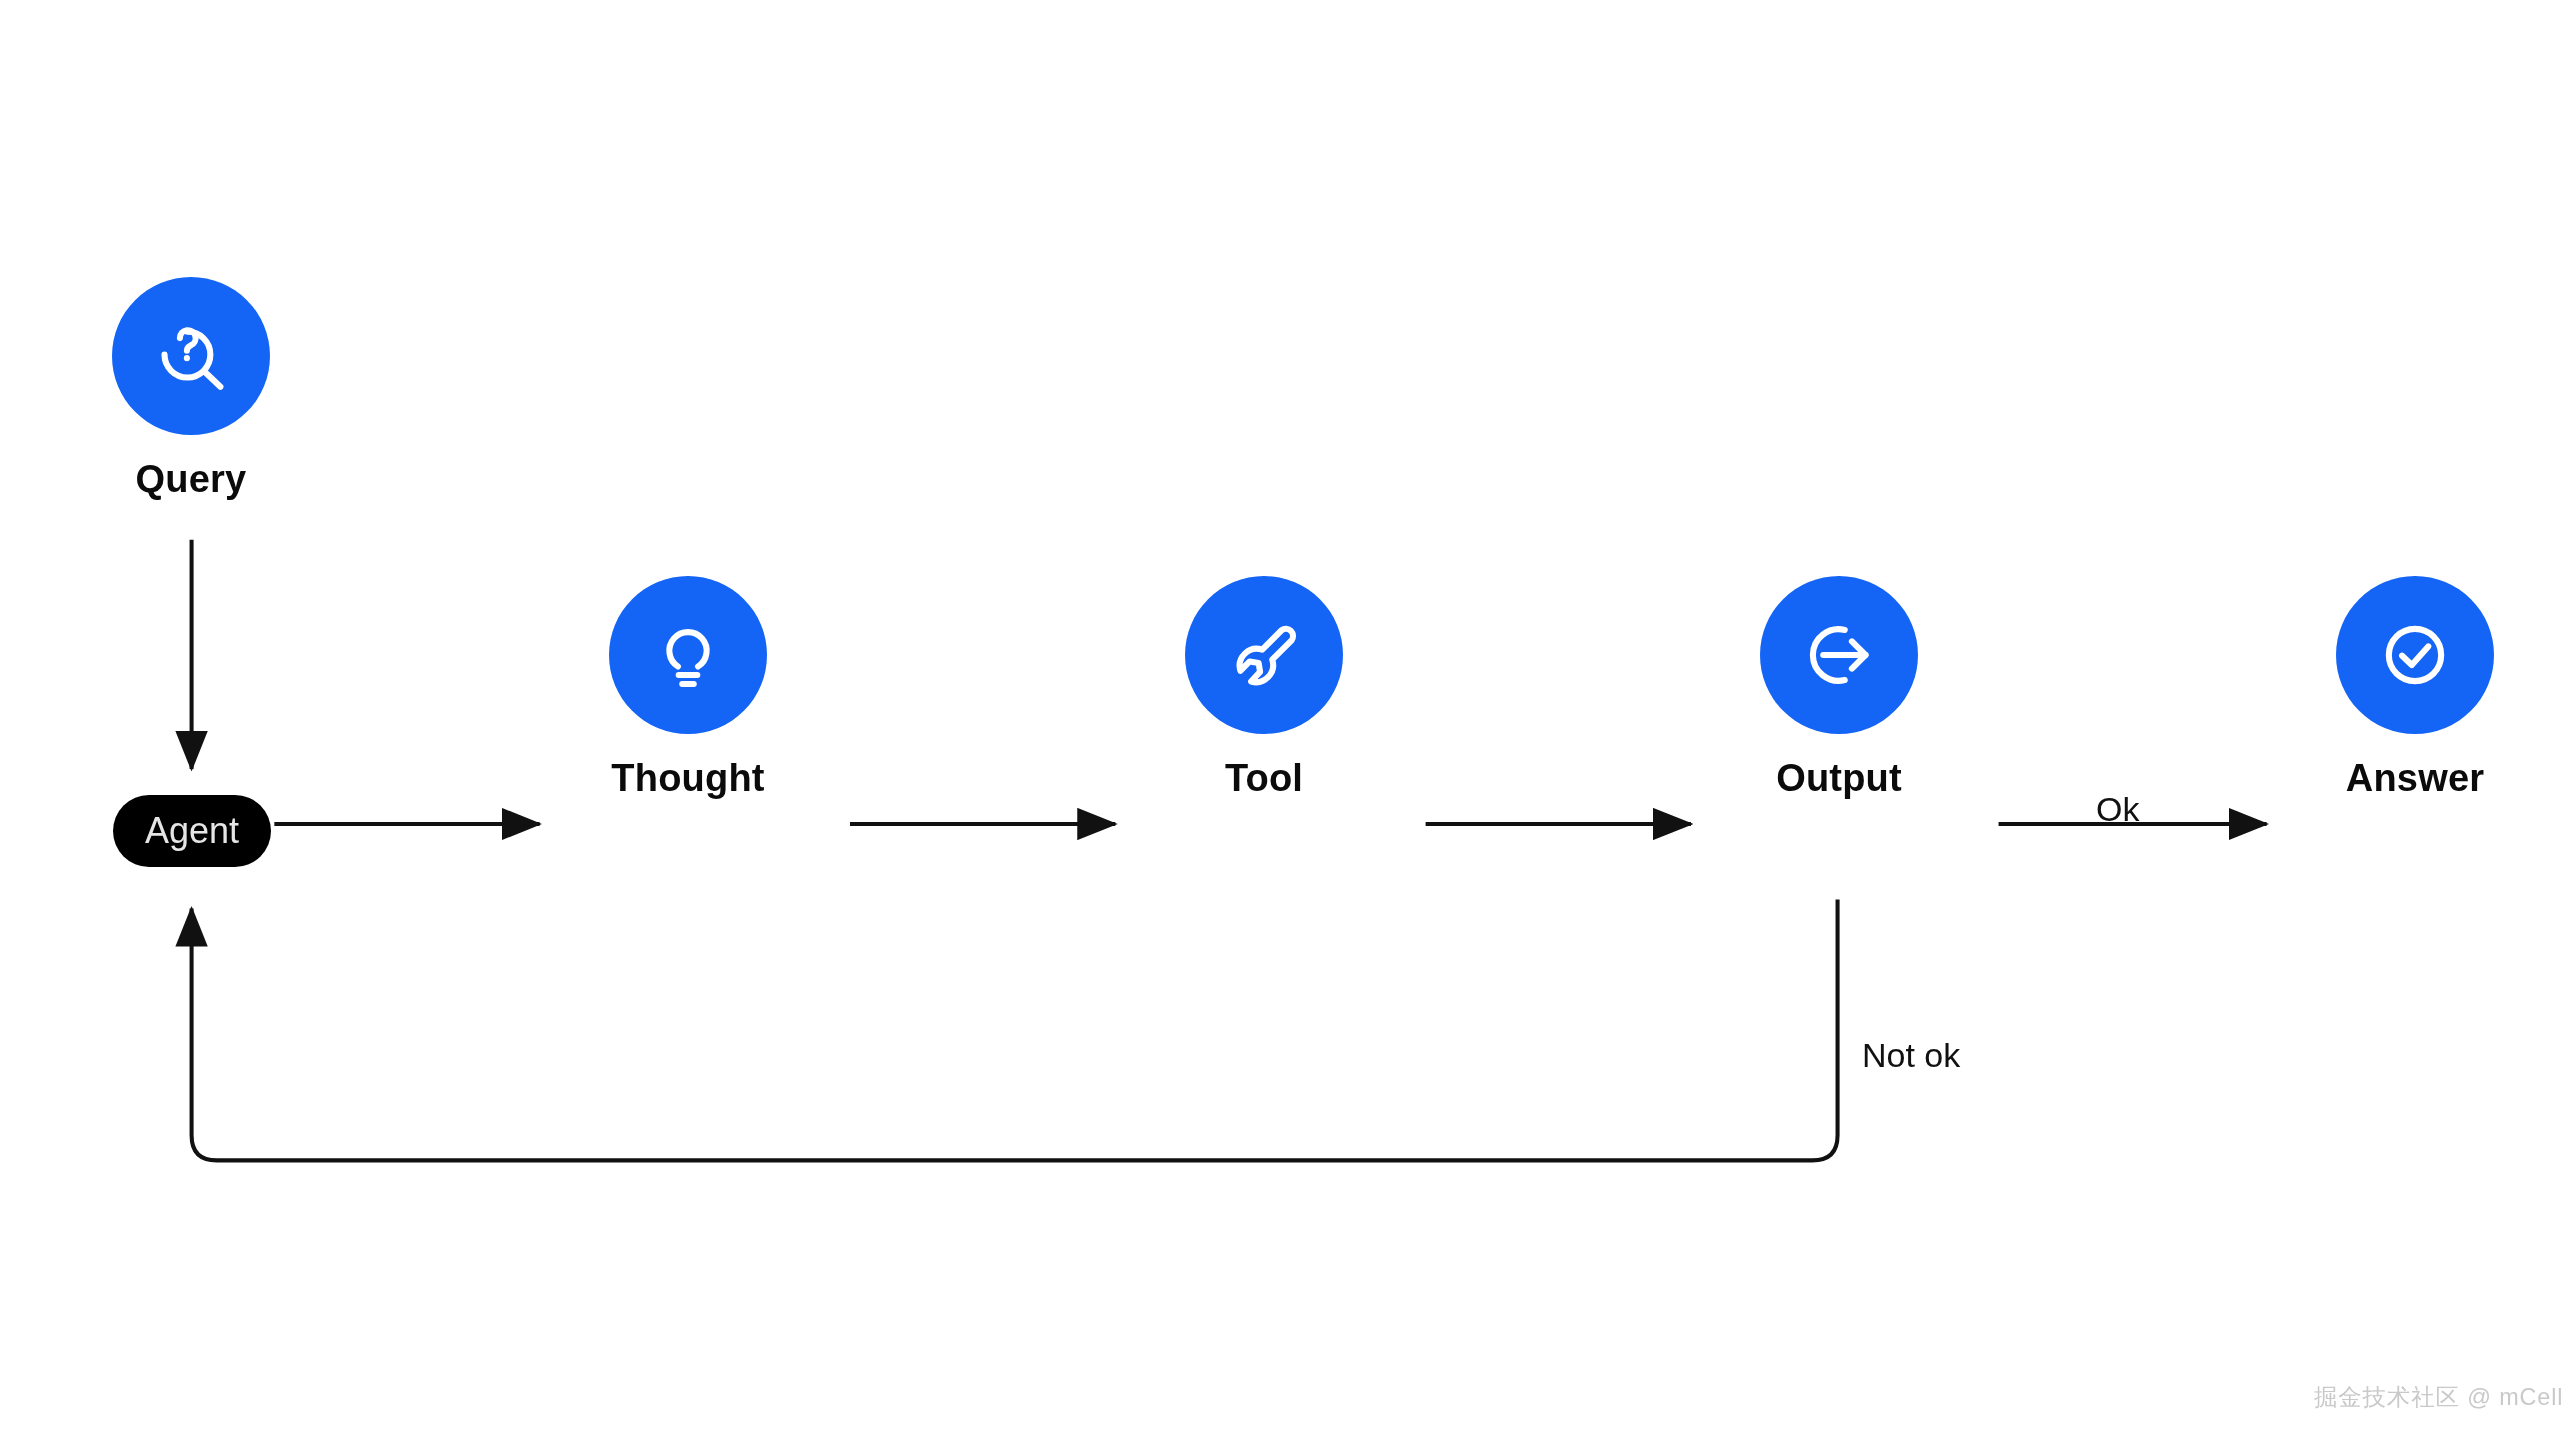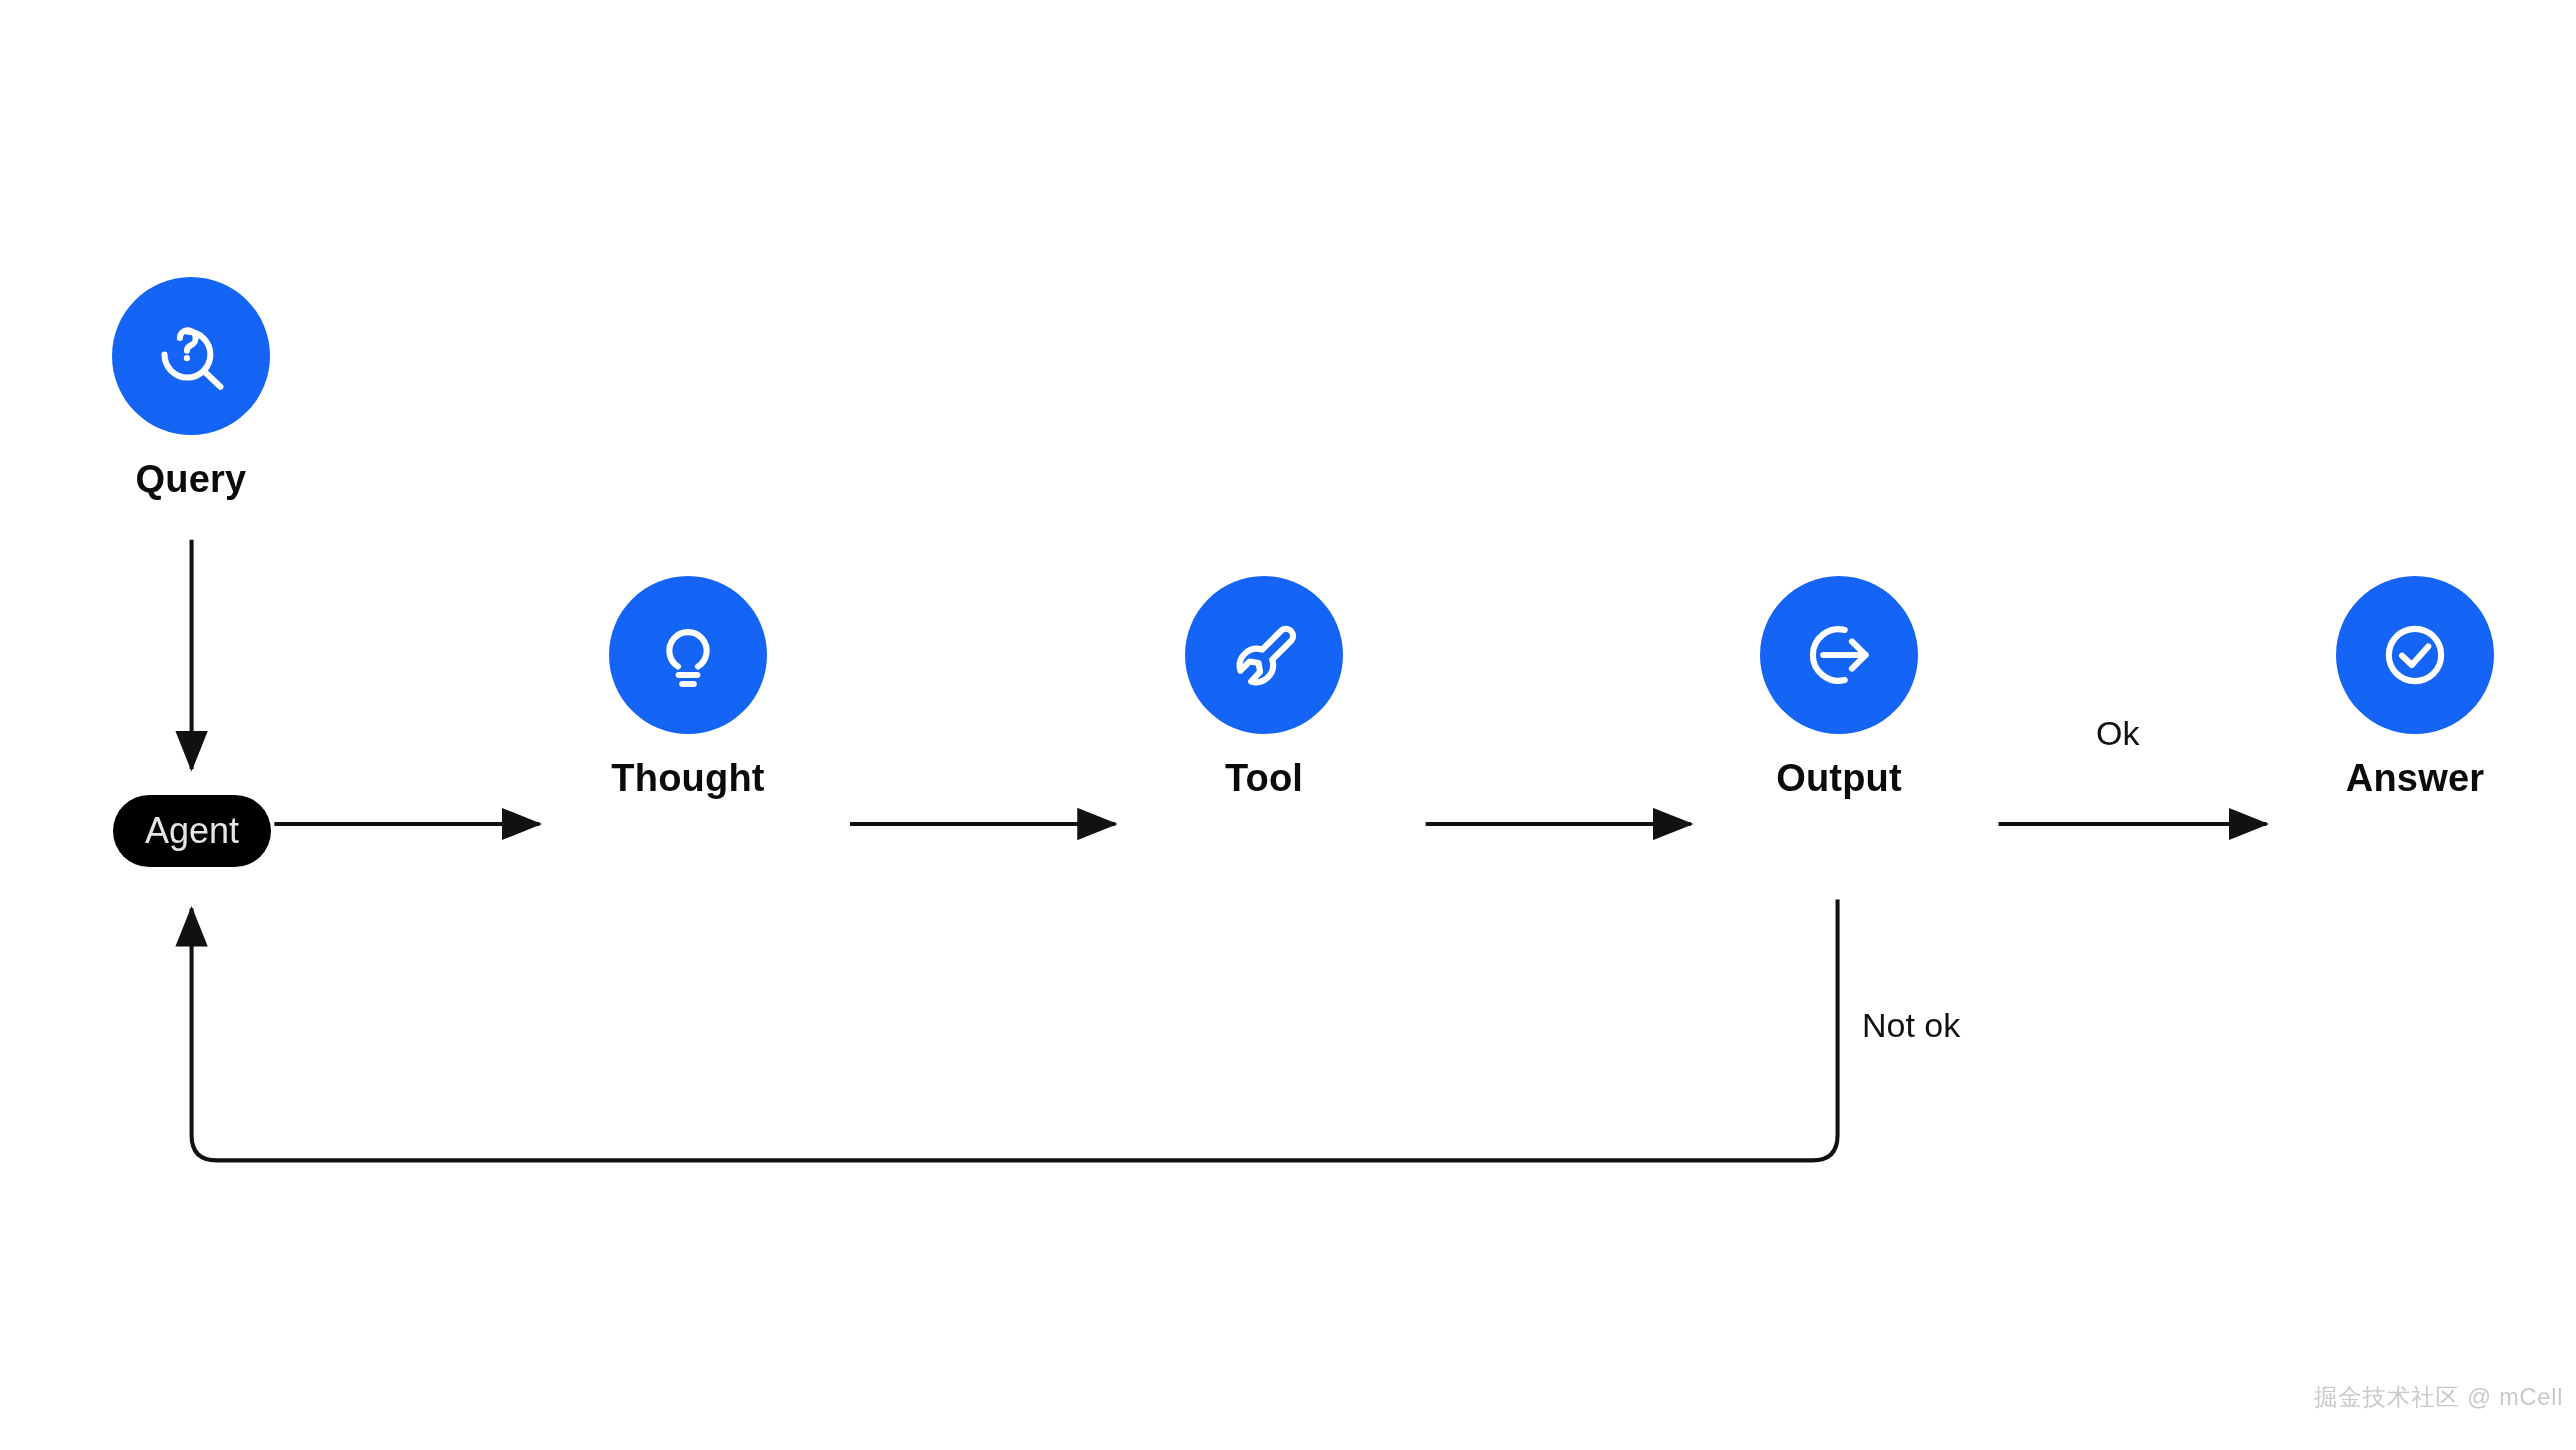--- a/index.html
+++ b/index.html
@@ -167,20 +167,20 @@
   <div class="node" style="left:2336px; top:576px;">
     <div class="node-circle">
       <svg viewBox="0 0 24 24" fill="none" stroke="#ffffff" stroke-width="1.7" stroke-linecap="round" stroke-linejoin="round">
         <circle cx="12" cy="12" r="7.3"></circle>
         <polyline points="8.4,12.2 11.1,14.8 15.7,9.6"></polyline>
       </svg>
     </div>
     <div class="node-label">Answer</div>
   </div>
 
-  <div class="edge-label" style="left:2096px; top:714px;">Ok</div>
+  <div class="edge-label" style="left:2096px; top:790px;">Ok</div>
 
-  <div class="edge-label" style="left:1862px; top:1006px;">Not ok</div>
+  <div class="edge-label" style="left:1862px; top:1036px;">Not ok</div>
 
   <div class="watermark" style="left:2296px; top:1381px;margin-left:18px;">掘金技术社区 @ mCell</div>
 
 </div>
 
 
 </body></html>

